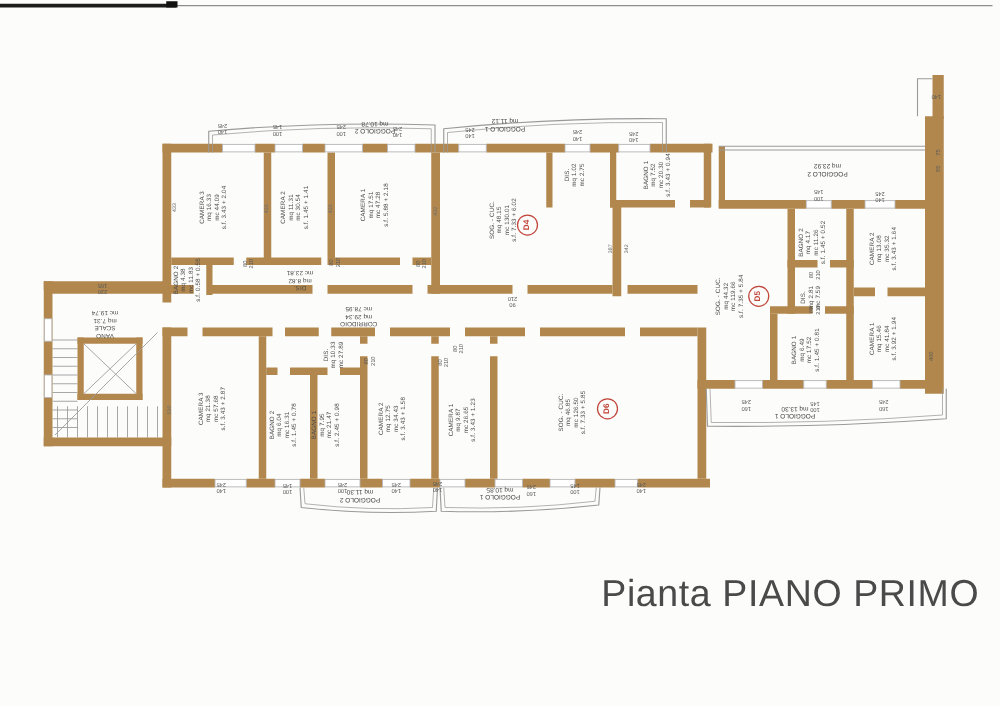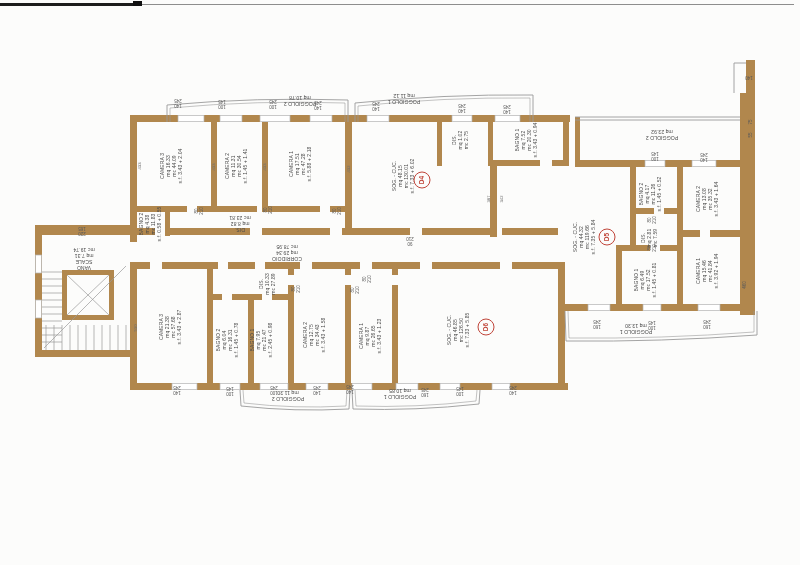--- a/index.html
+++ b/index.html
@@ -377,13 +377,14 @@
         <span>D4</span>
       </div>
       <div class="marker" style="left: 607px; top: 237px; transform: translate(-50%, -50%);">
         <span>D5</span>
       </div>
       <div class="marker" style="left: 486px; top: 327px; transform: translate(-50%, -50%);">
         <span>D6</span>
       </div>
     </div>
 
+  <div id="plan-title">Pianta PIANO PRIMO</div>
 </div>
 
 </body></html>

